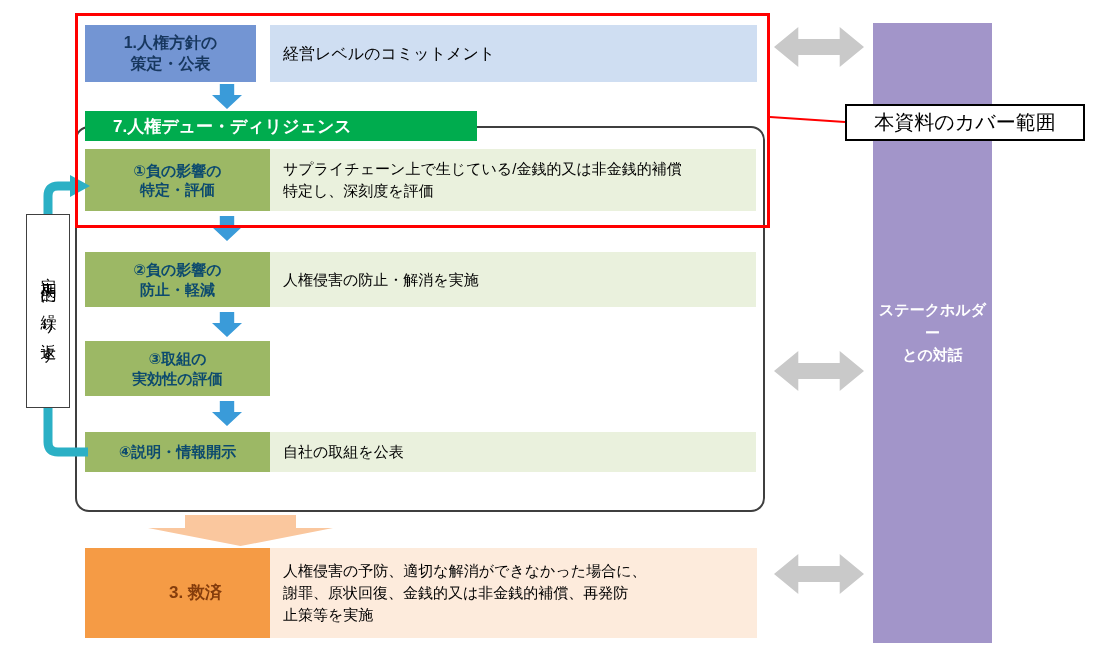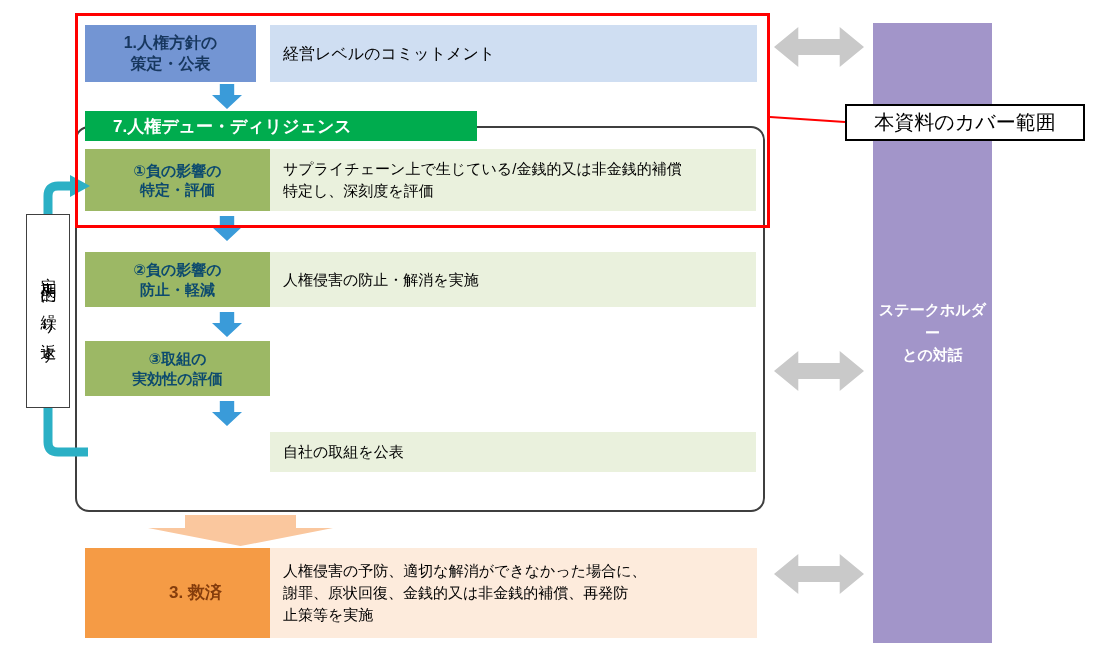--- a/index.html
+++ b/index.html
@@ -103,20 +103,21 @@
 防止・軽減</div>
   <div class="desc sd s2">人権侵害の防止・解消を実施</div>
 
   <div class="darr a3"></div>
 
   <div class="head sh s3">③取組の
 実効性の評価</div>
 
   <div class="darr a4"></div>
 
+  <div class="head sh s4">④説明・情報開示</div>
   <div class="desc sd s4">自社の取組を公表</div>
 
   <div class="bigarr"></div>
 
   <div class="head r3h">3. 救済</div>
   <div class="desc r3d">人権侵害の予防、適切な解消ができなかった場合に、
 謝罪、原状回復、金銭的又は非金銭的補償、再発防
 止策等を実施</div>
 
   <svg class="overlay" viewBox="0 0 1100 645" xmlns="http://www.w3.org/2000/svg">

